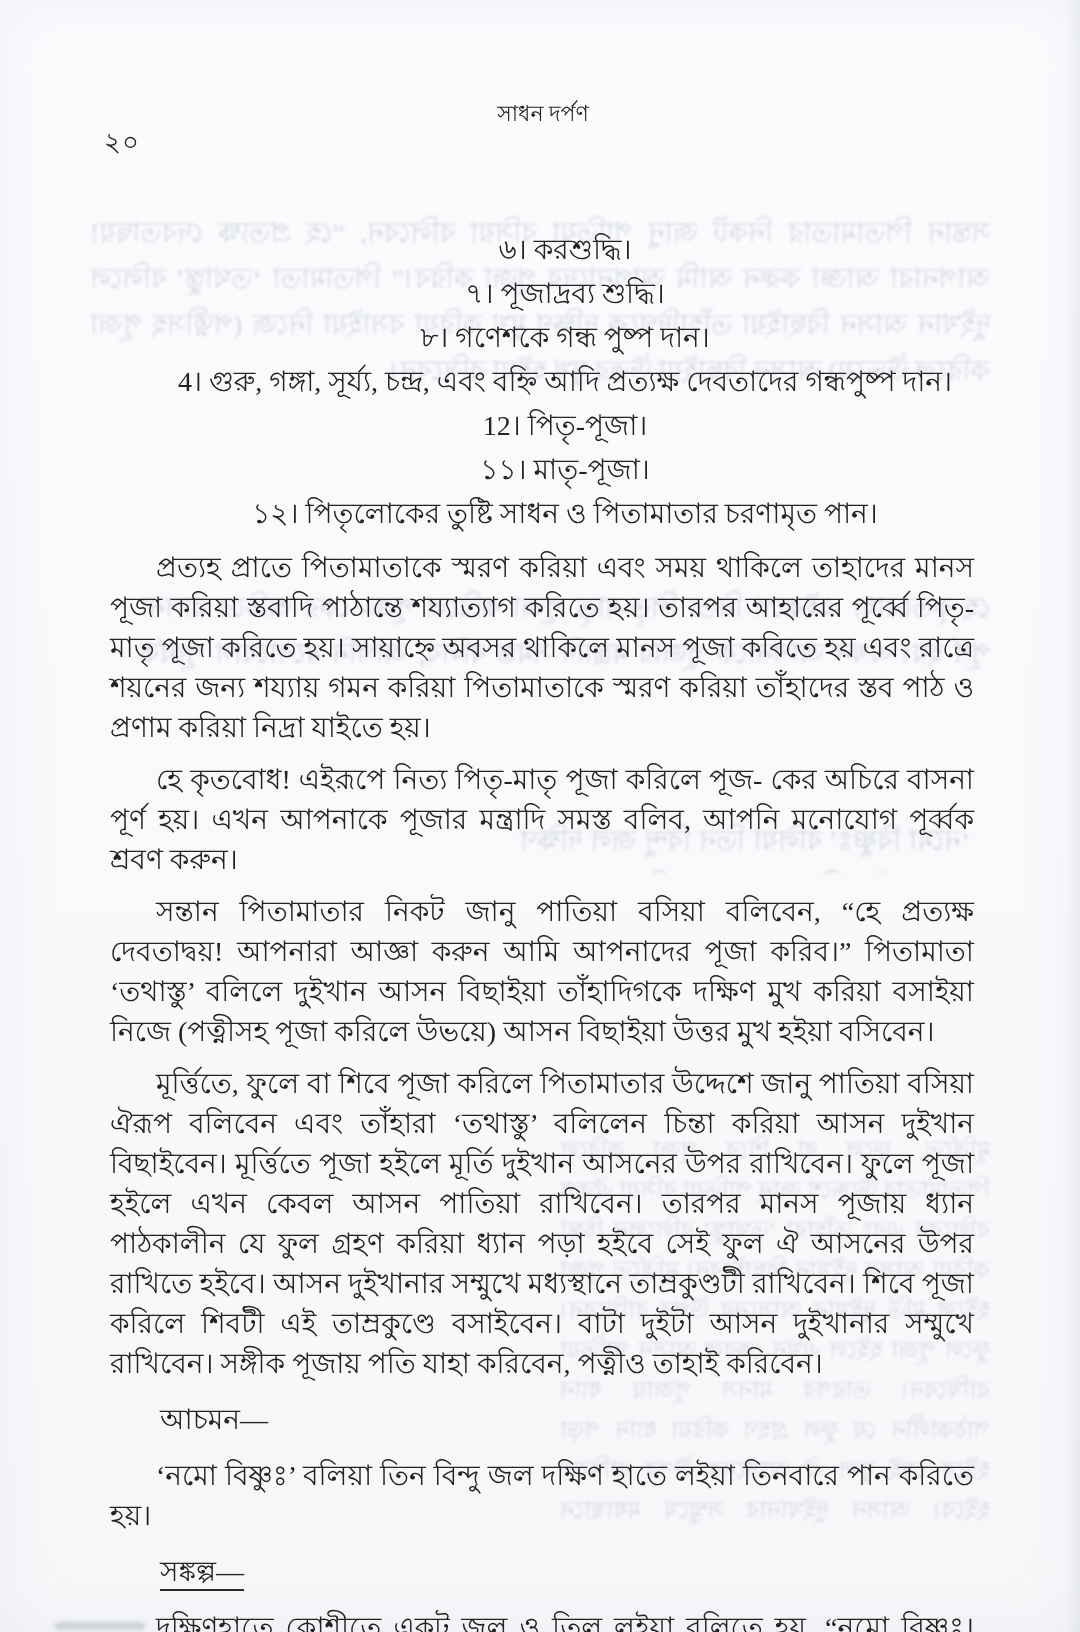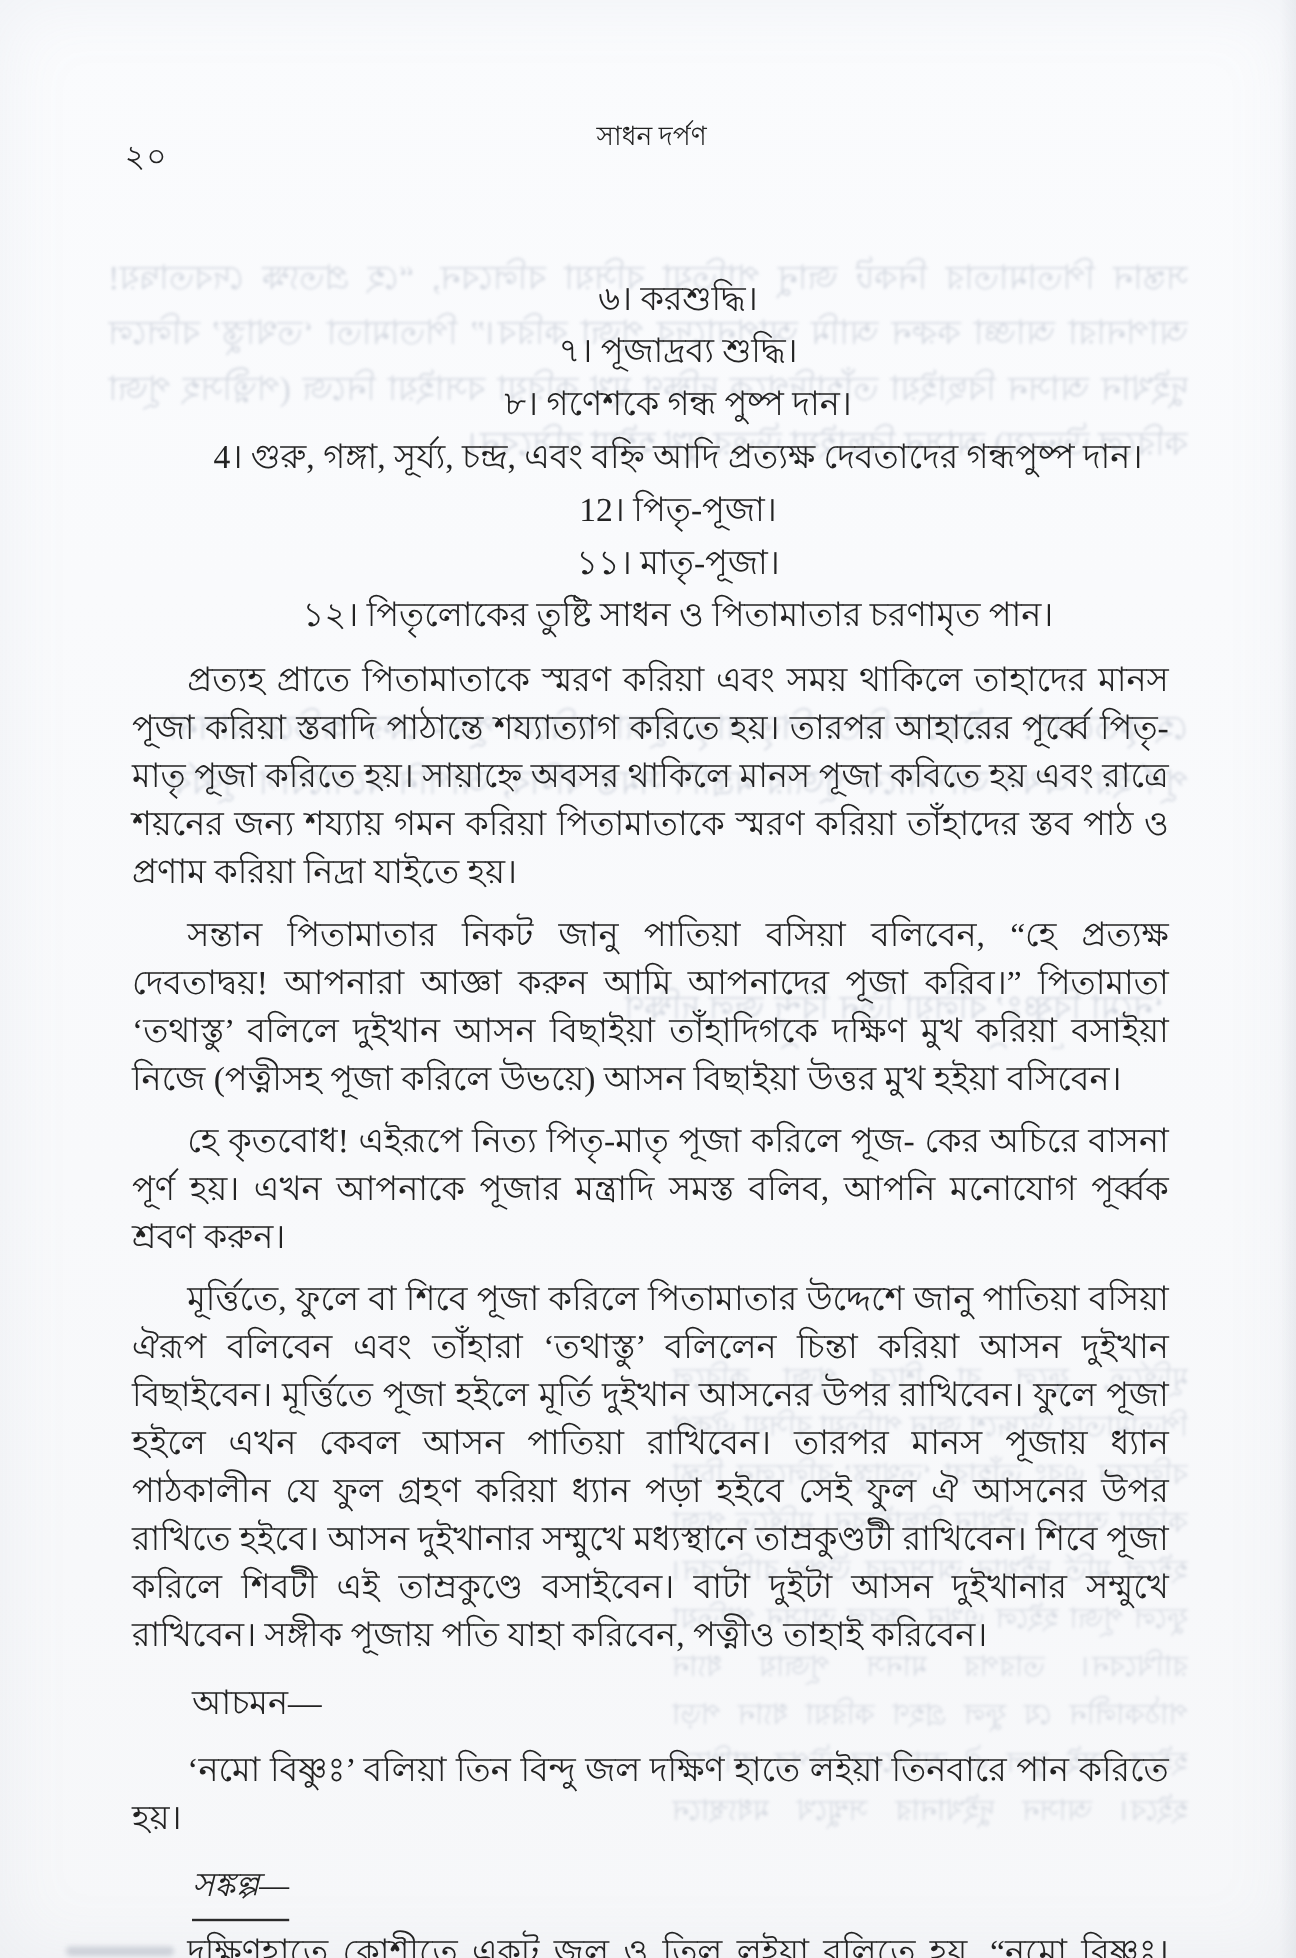--- a/index.html
+++ b/index.html
@@ -41,21 +41,21 @@
   .page-head {
     position: absolute;
     top: 96px;
     left: 98px;
     right: 92px;
     height: 48px;
   }
   .page-num {
     position: absolute;
     left: 6px;
-    top: 14px;
+    top: 26px;
     font-size: 26px;
     letter-spacing: 1px;
   }
   .page-title {
     display: block;
     text-align: center;
     font-size: 22px;
   }
   
   .body-text {
@@ -80,22 +80,21 @@
     margin: 12px;
     text-indent: 46px;
   }
   .heading {
     margin: 16px;
     text-indent: 46px;
     text-align: left;
   }
   .heading .hd-underline {
     border-bottom: 2px solid #2a2a2a;
-    padding-bottom: 12px;
-    font-style: italic;
+    padding-bottom: 2px;
   }
   
   .smudge-bottom-left {
     position: absolute;
     left: 55px;
     bottom: 2px;
     width: 90px;
     height: 8px;
     background: rgba(140,150,165,0.35);
     filter: blur(2px);
@@ -130,22 +129,22 @@
       <li>৬। করশুদ্ধি।</li>
       <li>৭। পূজাদ্রব্য শুদ্ধি।</li>
       <li>৮। গণেশকে গন্ধ পুষ্প দান।</li>
       <li>4। গুরু, গঙ্গা, সূর্য্য, চন্দ্র, এবং বহ্নি আদি প্রত্যক্ষ দেবতাদের গন্ধপুষ্প দান।</li>
       <li>12। পিতৃ-পূজা।</li>
       <li>১১। মাতৃ-পূজা।</li>
       <li>১২। পিতৃলোকের তুষ্টি সাধন ও পিতামাতার চরণামৃত পান।</li>
     </ol>
 
     <p class="para">প্রত্যহ প্রাতে পিতামাতাকে স্মরণ করিয়া এবং সময় থাকিলে তাহাদের মানস পূজা করিয়া স্তবাদি পাঠান্তে শয্যাত্যাগ করিতে হয়। তারপর আহারের পূর্ব্বে পিতৃ-মাতৃ পূজা করিতে হয়। সায়াহ্নে অবসর থাকিলে মানস পূজা কবিতে হয় এবং রাত্রে শয়নের জন্য শয্যায় গমন করিয়া পিতামাতাকে স্মরণ করিয়া তাঁহাদের স্তব পাঠ ও প্রণাম করিয়া নিদ্রা যাইতে হয়।</p>
+    <p class="para">হে কৃতবোধ! এইরূপে নিত্য পিতৃ-মাতৃ পূজা করিলে পূজ- কের অচিরে বাসনা পূর্ণ হয়। এখন আপনাকে পূজার মন্ত্রাদি সমস্ত বলিব, আপনি মনোযোগ পূর্ব্বক শ্রবণ করুন।</p>
     <p class="para">সন্তান পিতামাতার নিকট জানু পাতিয়া বসিয়া বলিবেন, “হে প্রত্যক্ষ দেবতাদ্বয়! আপনারা আজ্ঞা করুন আমি আপনাদের পূজা করিব।” পিতামাতা ‘তথাস্তু’ বলিলে দুইখান আসন বিছাইয়া তাঁহাদিগকে দক্ষিণ মুখ করিয়া বসাইয়া নিজে (পত্নীসহ পূজা করিলে উভয়ে) আসন বিছাইয়া উত্তর মুখ হইয়া বসিবেন।</p>
-    <p class="para">হে কৃতবোধ! এইরূপে নিত্য পিতৃ-মাতৃ পূজা করিলে পূজ- কের অচিরে বাসনা পূর্ণ হয়। এখন আপনাকে পূজার মন্ত্রাদি সমস্ত বলিব, আপনি মনোযোগ পূর্ব্বক শ্রবণ করুন।</p>
     <p class="para">মূর্ত্তিতে, ফুলে বা শিবে পূজা করিলে পিতামাতার উদ্দেশে জানু পাতিয়া বসিয়া ঐরূপ বলিবেন এবং তাঁহারা ‘তথাস্তু’ বলিলেন চিন্তা করিয়া আসন দুইখান বিছাইবেন। মূর্ত্তিতে পূজা হইলে মূর্তি দুইখান আসনের উপর রাখিবেন। ফুলে পূজা হইলে এখন কেবল আসন পাতিয়া রাখিবেন। তারপর মানস পূজায় ধ্যান পাঠকালীন যে ফুল গ্রহণ করিয়া ধ্যান পড়া হইবে সেই ফুল ঐ আসনের উপর রাখিতে হইবে। আসন দুইখানার সম্মুখে মধ্যস্থানে তাম্রকুণ্ডটী রাখিবেন। শিবে পূজা করিলে শিবটী এই তাম্রকুণ্ডে বসাইবেন। বাটা দুইটা আসন দুইখানার সম্মুখে রাখিবেন। সঙ্গীক পূজায় পতি যাহা করিবেন, পত্নীও তাহাই করিবেন।</p>
 
     <p class="heading">
       <span class="hd">আচমন—</span>
     </p>
     <p class="para">‘নমো বিষ্ণুঃ’ বলিয়া তিন বিন্দু জল দক্ষিণ হাতে লইয়া তিনবারে পান করিতে হয়।</p>
 
     <p class="heading">
       <span class="hd hd-underline">সঙ্কল্প—</span>
     </p>

